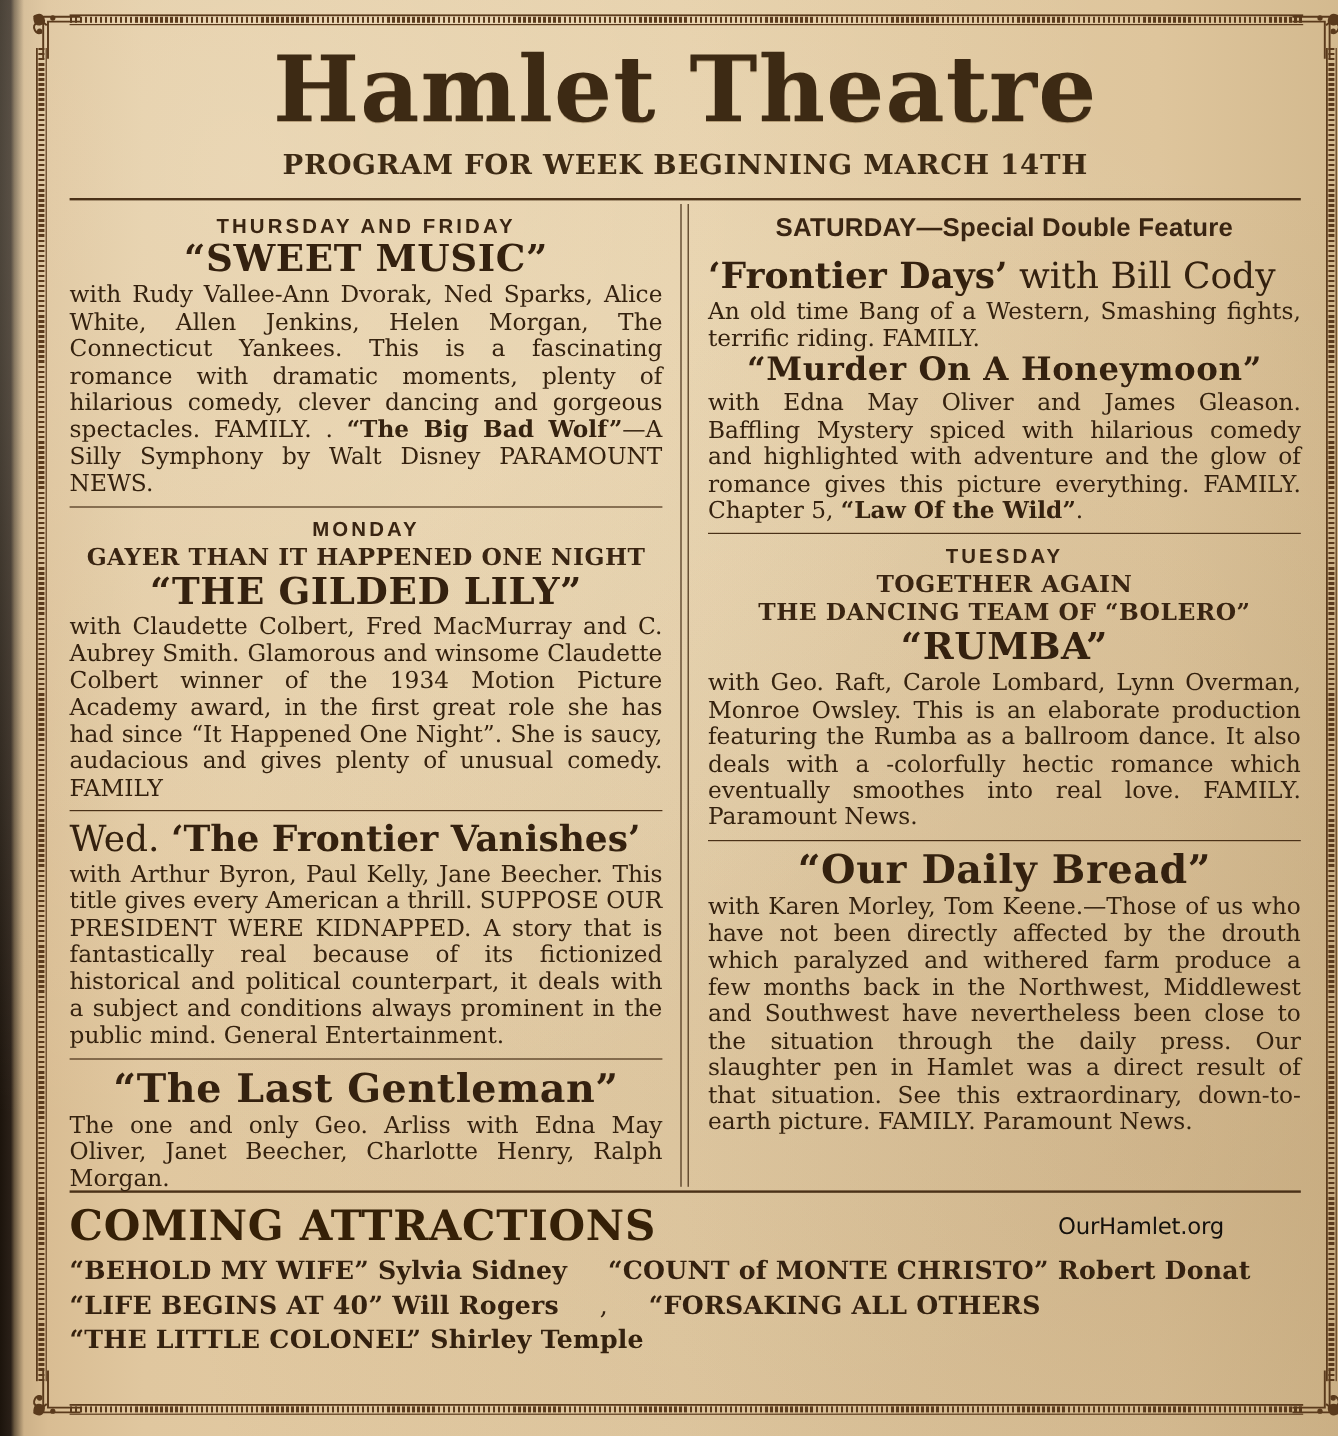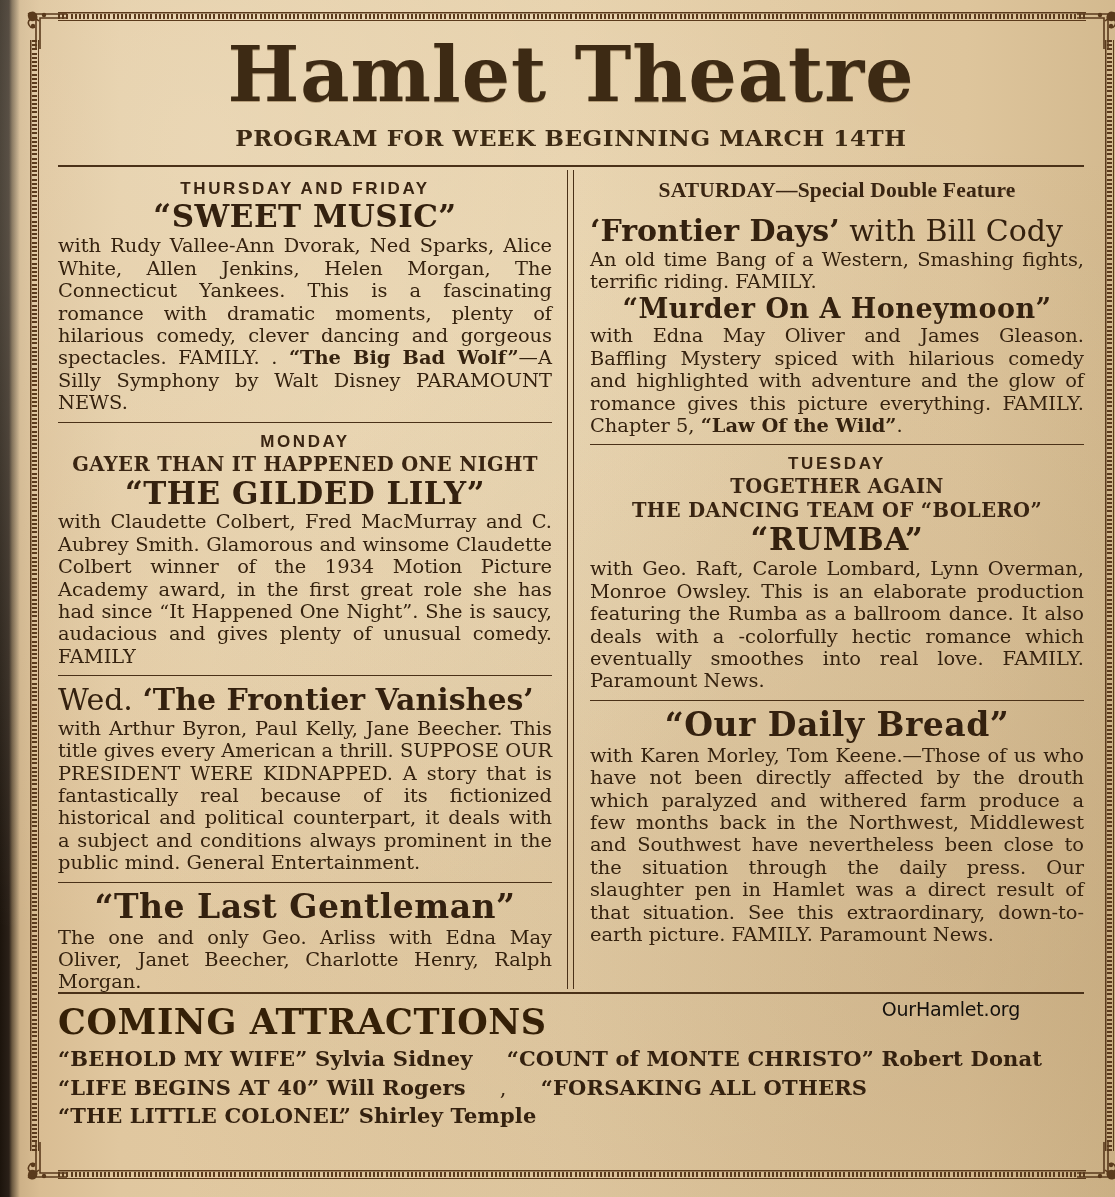--- a/index.html
+++ b/index.html
@@ -103,21 +103,21 @@
     text-align:center;
     font-family:"Liberation Sans", sans-serif;
     font-weight:700;
     font-size:17px;
     letter-spacing:2.6px;
     color:#3a2512;
     margin:3px 0 1px;
   }
   .day-serif{
     text-align:center;
-    font-family:Liberation Serif, serif;
+    font-family:Liberation Sans, sans-serif;
     font-weight:700;
     font-size:21.5px;
     letter-spacing:.2px;
     color:#3a2512;
     margin:2px 0 12px;
   }
   .tagline{
     text-align:center;
     font-family:"DejaVu Serif", serif;
     font-weight:700;
@@ -167,21 +167,21 @@
   .footer{position:relative;text-align:left;padding-top:3px;}
   .coming{
     font-family:"DejaVu Serif", serif;
     font-weight:700;
     font-size:35px;
     letter-spacing:.6px;
     color:#352007;
     margin:4px 0 4px;
   }
   .watermark{
-    position:absolute;right:64px;top:4px;
+    position:absolute;right:64px;top:17px;
     font-family:"DejaVu Sans", sans-serif;
     font-size:19px;
     color:#14100c;
     letter-spacing:-.2px;
   }
   .attr-row{
     font-family:"DejaVu Serif", serif;
     font-weight:700;
     font-size:21px;
     letter-spacing:.2px;

